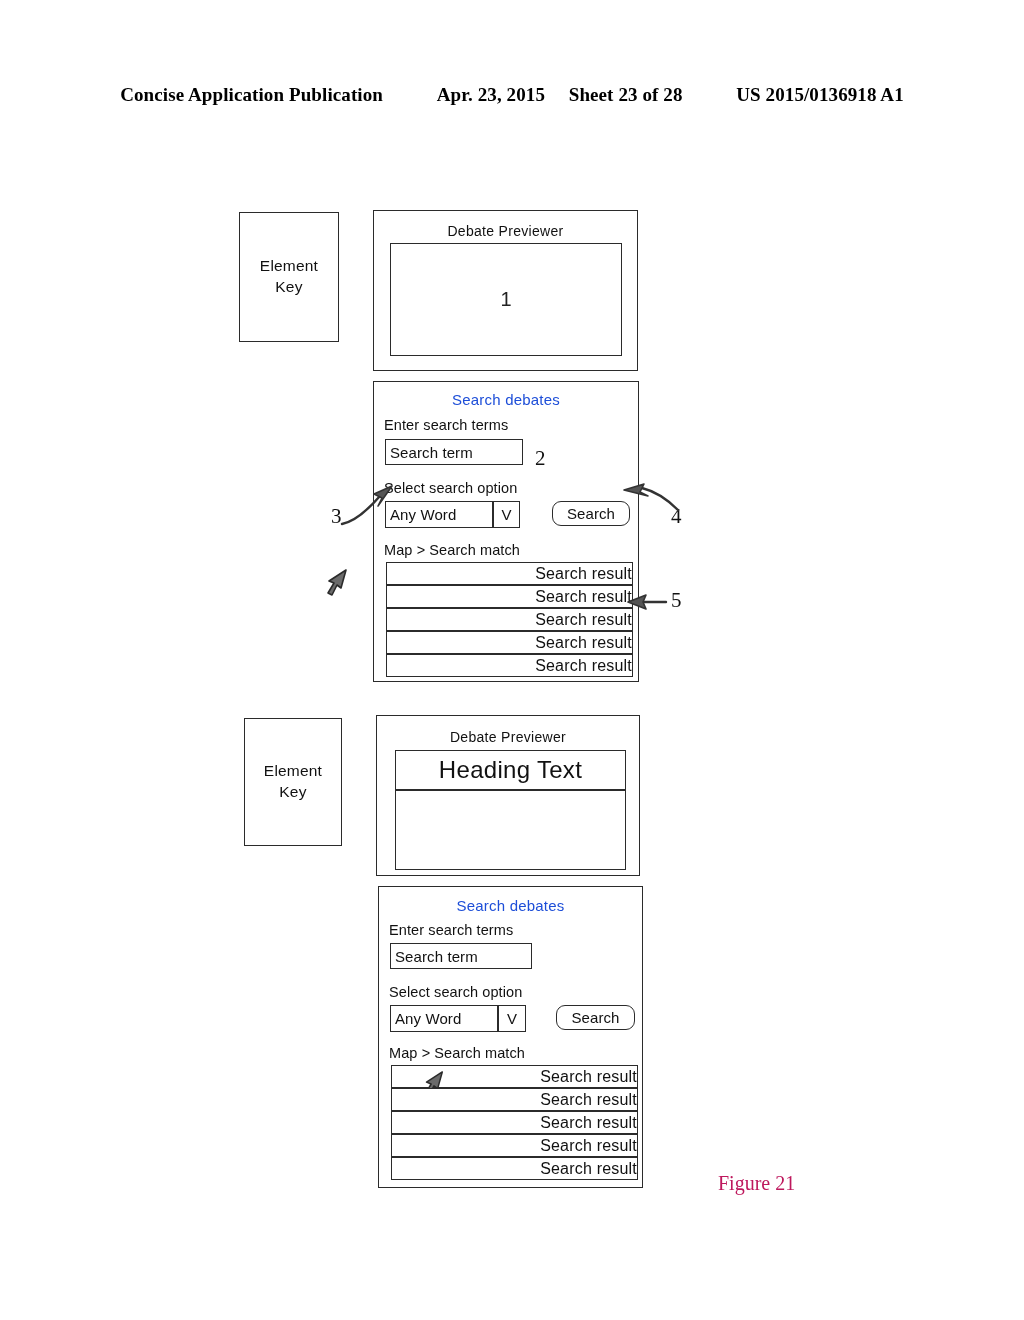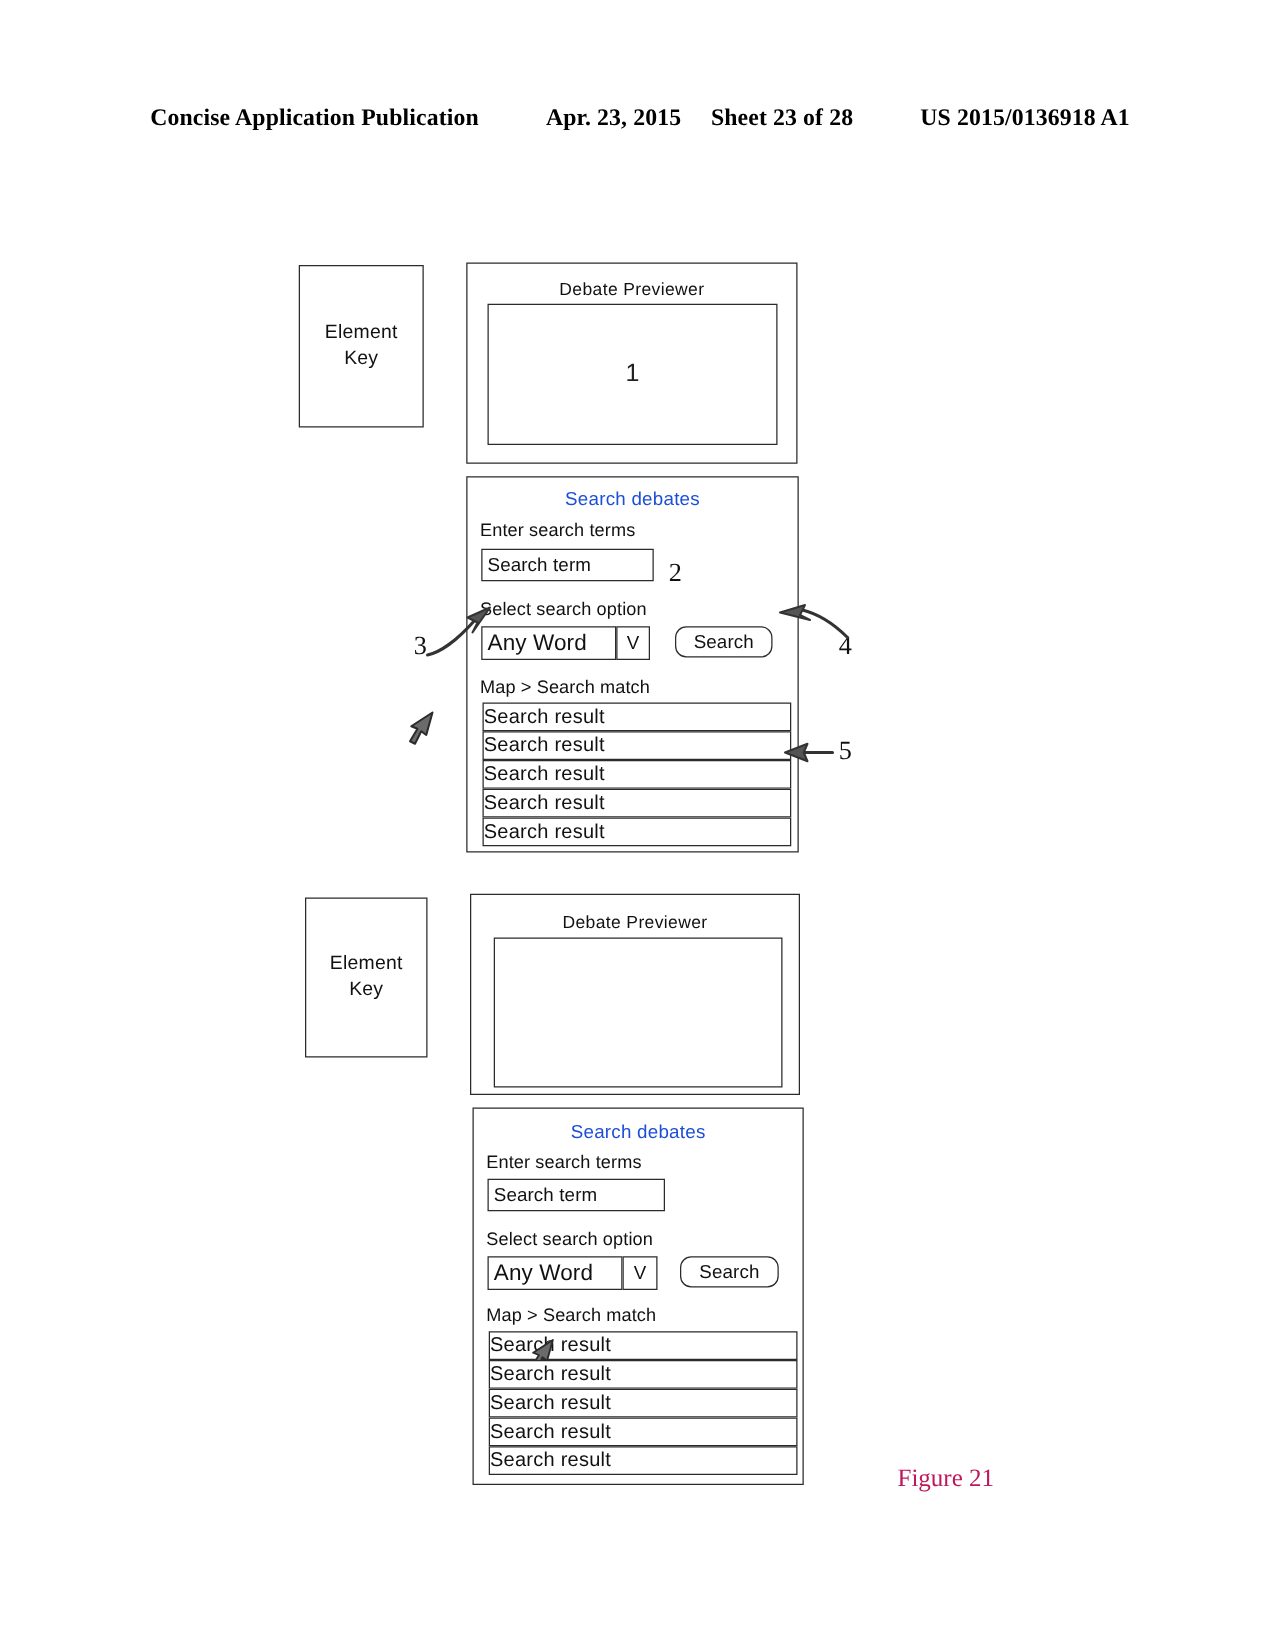--- a/index.html
+++ b/index.html
@@ -140,21 +140,21 @@
     align-items: center;
     padding-left: 4px;
     letter-spacing: 0.1px;
     text-align: center;
   }
   .select-box {
     position: absolute;
     box-sizing: border-box;
     border: 1.5px solid #2b2b2b;
     background: #fff;
-    font-size: 18px;
+    font-size: 15px;
     color: #111;
     display: flex;
     align-items: center;
     padding-left: 4px;
     letter-spacing: 0.1px;
   }
   .select-caret {
     position: absolute;
     box-sizing: border-box;
     border: 1.5px solid #2b2b2b;
@@ -170,32 +170,33 @@
     box-sizing: border-box;
     border: 1.6px solid #2b2b2b;
     border-radius: 9px;
     background: #fff;
     display: flex;
     align-items: center;
     justify-content: center;
     font-size: 15px;
     color: #111;
     letter-spacing: 0.1px;
+    margin-left: 12px;
   }
   .results-list {
     position: absolute;
     box-sizing: border-box;
   }
   .result-row {
     box-sizing: border-box;
     border: 1.5px solid #2b2b2b;
     background: #fff;
     display: flex;
     align-items: center;
-    justify-content: flex-start;
+    justify-content: flex-end;
     font-size: 16px;
     letter-spacing: 0.2px;
     color: #111;
     position: relative;
   }
 
   
   .callout {
     position: absolute;
     font-family: "Liberation Serif", serif;
@@ -310,20 +311,23 @@
 <div class="box element-key" style="left:244px; top:718px; width:98px; height:128px;">
   <div>
     <div>Element</div>
     <div>Key</div>
   </div>
 </div>
 
 <div class="box" style="left:376px; top:715px; width:264px; height:161px;">
   <div class="previewer-title" style="top:13px;">Debate Previewer</div>
   <div class="previewer-inner" style="left:18px; top:34px; width:231px; height:120px; display:block;">
+    <div class="heading-band" style="height:40px;">
+      <span>Heading Text</span>
+    </div>
   </div>
 </div>
 
 <div class="box" style="left:378px; top:886px; width:265px; height:302px;">
 
   <div class="panel-title" style="top:10px;">Search debates</div>
 
   <div class="field-label" style="left:10px; top:35px;">Enter search terms</div>
 
   <div class="text-input" style="left:11px; top:56px; width:142px; height:26px;">

